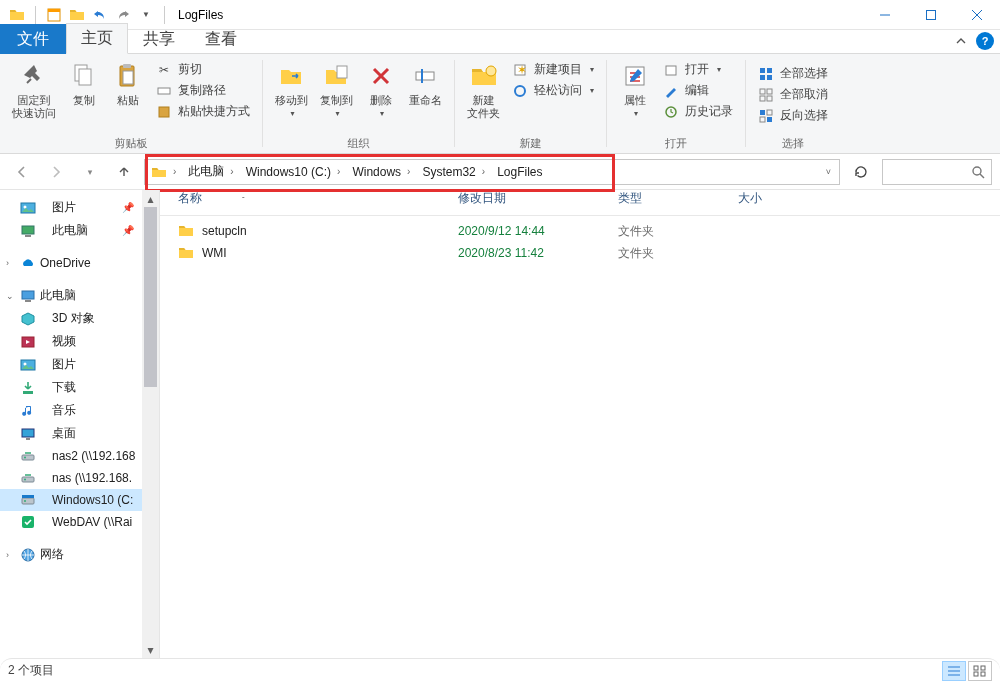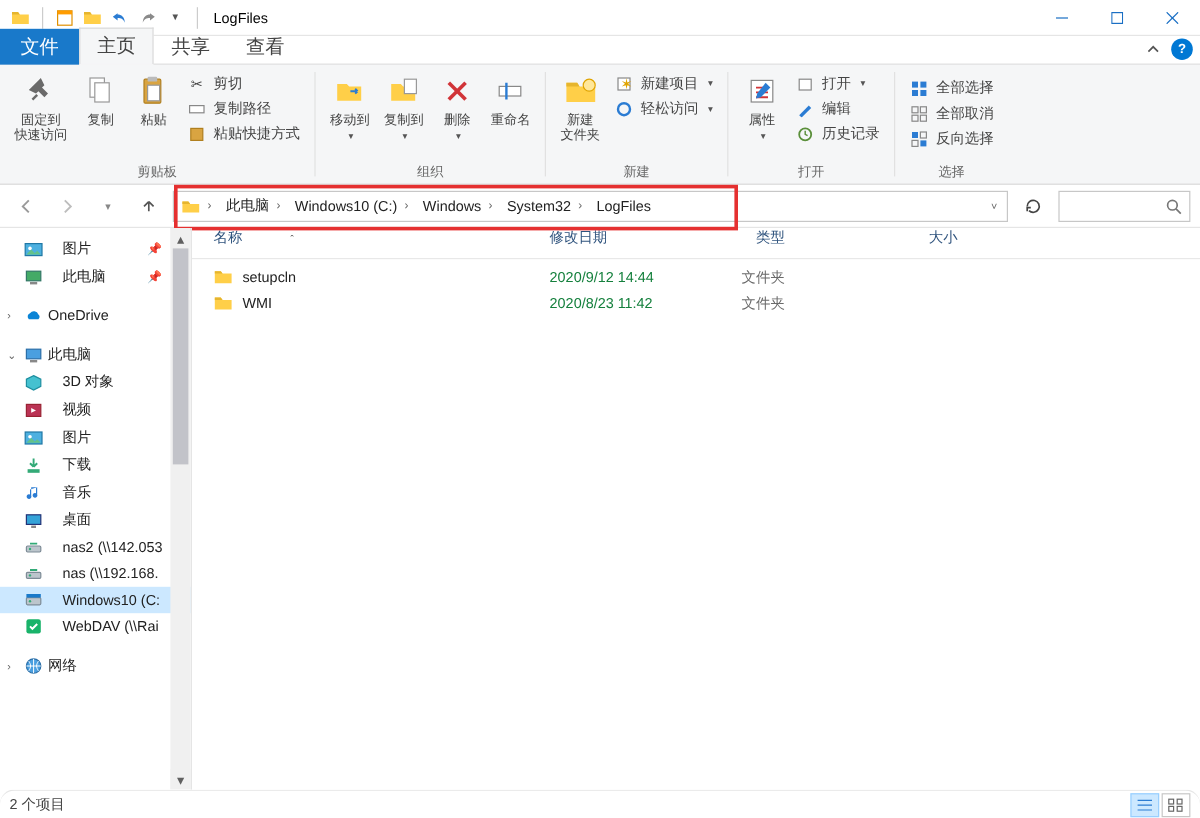--- a/index.html
+++ b/index.html
@@ -70,22 +70,22 @@
     .navitem .ico { width:16px; height:16px; display:flex; align-items:center; justify-content:center; }
     .navgroup { margin-bottom:10px; }
     .navgroup .head { padding-left:8px; display:flex; align-items:center; gap:4px; }
     .navgroup .head .exp { width:10px; font-size:9px; color:#666; }
 
     .list { flex:1; }
     .cols { display:flex; height:26px; border-bottom:1px solid #e8e8e8; color:#3a6ea5; padding-left:18px; }
     .col { color:#30547e; font-size:12px; }
     .col.name { width:280px; }
     .col.date { width:160px; }
-    .col.type { width:120px;margin-left:12px; }
-    .col.size { width:80px;margin-left:24px; }
+    .col.type { width:120px; }
+    .col.size { width:80px; }
     .sortind { font-size:8px; color:#444; margin-left:40px; }
     .rows { padding-top:4px; }
     .row { display:flex; align-items:center; height:22px; padding-left:18px; }
     .cell { color:#222; }
     .cell.name { width:280px; display:flex; align-items:center; gap:8px; }
     .cell.date { width:160px; color:#15803d; }
     .cell.type { width:120px; color:#6a6a6a; }
     .cell.size { width:80px; color:#6a6a6a; }
     .folder-ico { width:16px; height:14px; }
 
@@ -572,21 +572,21 @@
             <span>桌面</span>
           </div>
           <div class="navitem">
             <span class="ico">
               <svg width="16" height="16">
                 <rect x="2" y="7" width="12" height="5" rx="1" fill="#bcc5cc" stroke="#7d8b96"></rect>
                 <circle cx="5" cy="9.5" r="1" fill="#3a7"></circle>
                 <path d="M5 5h6" stroke="#3a7" stroke-width="1.5"></path>
               </svg>
             </span>
-            <span>nas2 (\\142.053</span>
+            <span>nas2 (\\192.168</span>
           </div>
           <div class="navitem">
             <span class="ico">
               <svg width="16" height="16">
                 <rect x="2" y="7" width="12" height="5" rx="1" fill="#bcc5cc" stroke="#7d8b96"></rect>
                 <circle cx="5" cy="9.5" r="1" fill="#3a7"></circle>
                 <path d="M5 5h6" stroke="#3a7" stroke-width="1.5"></path>
               </svg>
             </span>
             <span>nas (\\192.168.</span>

